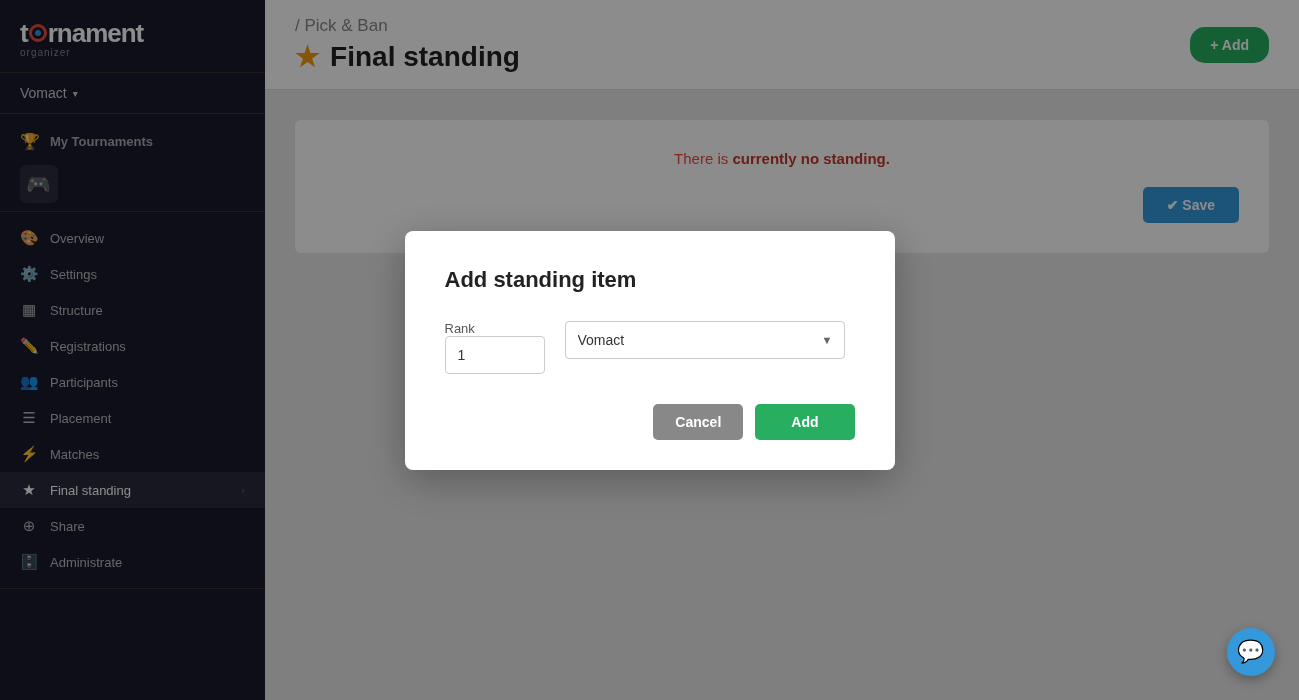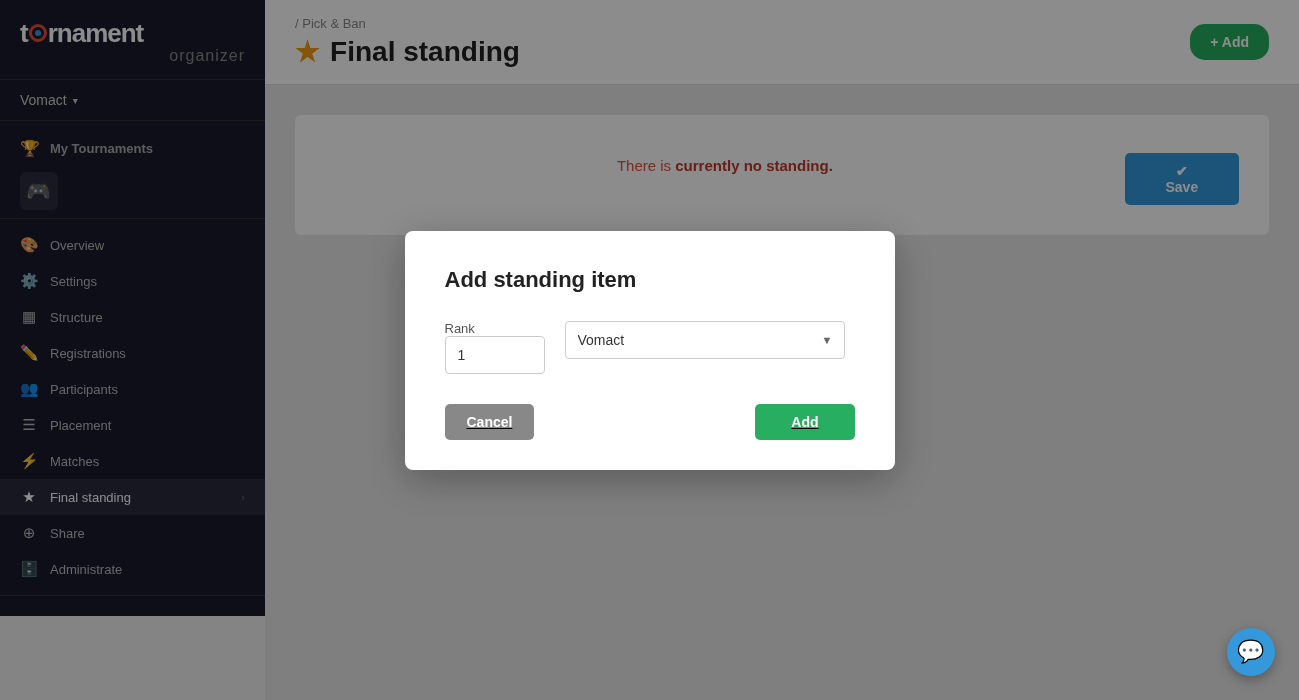--- a/index.html
+++ b/index.html
@@ -6,21 +6,21 @@
     body { font-family: 'Segoe UI', Arial, sans-serif; display: flex; height: 700px; overflow: hidden; background: #f0f0f0; }
 
     
     .sidebar {
       width: 265px;
       min-width: 265px;
       background: #1a1a2e;
       color: #ccc;
       display: flex;
       flex-direction: column;
-      height: 616px;
+      height: 700px;
       overflow-y: auto;
     }
     .sidebar-logo {
       padding: 18px 20px 14px;
       border-bottom: 1px solid #333;
     }
     .logo-text {
       font-size: 26px;
       font-weight: bold;
       color: #fff;
@@ -39,23 +39,22 @@
     .logo-text .o-ring::after {
       content: '';
       width: 6px; height: 6px;
       background: #3498db;
       border-radius: 50%;
       position: absolute;
       top: 50%; left: 50%;
       transform: translate(-50%, -50%);
     }
     .logo-organizer {
-      font-size: 16px;
+      font-size: 10px;
       color: #888;
-      text-align: right;
       margin-top: -2px;
       letter-spacing: 1px;
     }
     .sidebar-user {
       padding: 12px 20px;
       border-bottom: 1px solid #333;
       color: #ccc;
       font-size: 14px;
       cursor: pointer;
       display: flex;
@@ -136,21 +135,21 @@
     }
     .main-header {
       background: #fff;
       padding: 16px 30px 16px;
       border-bottom: 1px solid #ddd;
       display: flex;
       align-items: center;
       justify-content: space-between;
     }
     .breadcrumb {
-      font-size: 13px;
+      font-size: 17px;
       color: #888;
     }
     .page-title-row {
       display: flex;
       align-items: center;
       gap: 10px;
       margin-top: 4px;
     }
     .page-title {
       font-size: 28px;
@@ -178,37 +177,37 @@
       flex: 1;
       padding: 30px;
       position: relative;
     }
     .standing-card {
       background: #fff;
       border-radius: 6px;
       padding: 30px;
       min-height: 120px;
       display: flex;
-      flex-direction: row;
+      flex-direction: column;
       align-items: center;
       justify-content: space-between;
     }
     .no-standing-text {
       color: #e74c3c;
       font-size: 15px;
       margin-bottom: 20px;
       text-align: center;
       width: 100%;
     }
     .no-standing-text span { color: #c0392b; font-weight: 600; }
     .save-btn {
       background: #3498db;
       color: #fff;
       border: none;
-      padding: 10px 36px;
+      padding: 10px 24px;
       border-radius: 5px;
       font-size: 14px;
       font-weight: 600;
       cursor: pointer;
       display: flex;
       align-items: center;
       gap: 6px;
       align-self: flex-end;
     }
 
@@ -282,23 +281,22 @@
       font-size: 11px;
       color: #666;
       position: absolute;
       right: 12px;
       top: 50%;
       transform: translateY(-50%);
       pointer-events: none;
     }
     .modal-actions {
       display: flex;
-      justify-content: space-between;
+      justify-content: flex-end;
       gap: 12px;
-      text-decoration: underline;
     }
     .cancel-btn {
       background: #888;
       color: #fff;
       border: none;
       padding: 10px 22px;
       border-radius: 5px;
       font-size: 14px;
       font-weight: 600;
       cursor: pointer;

